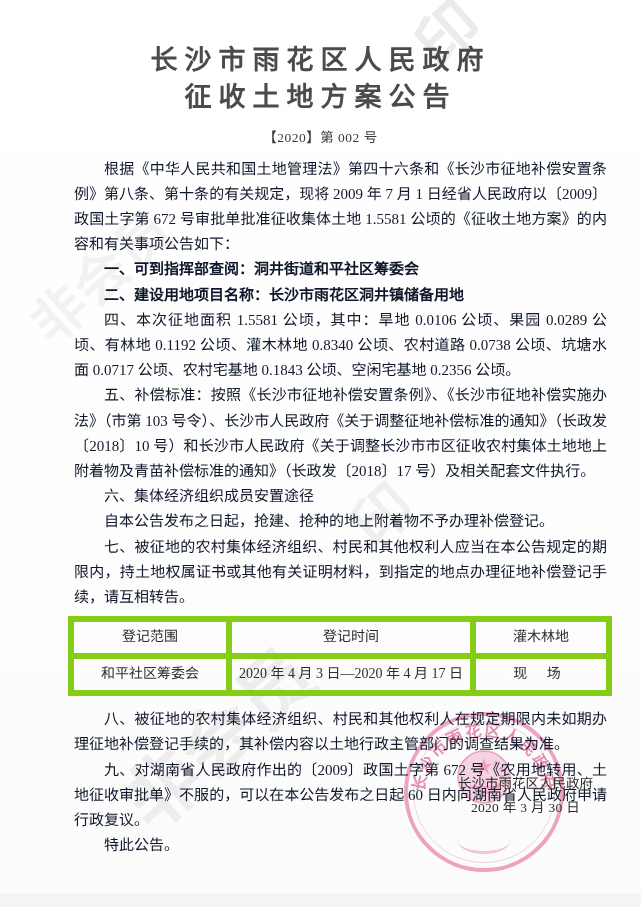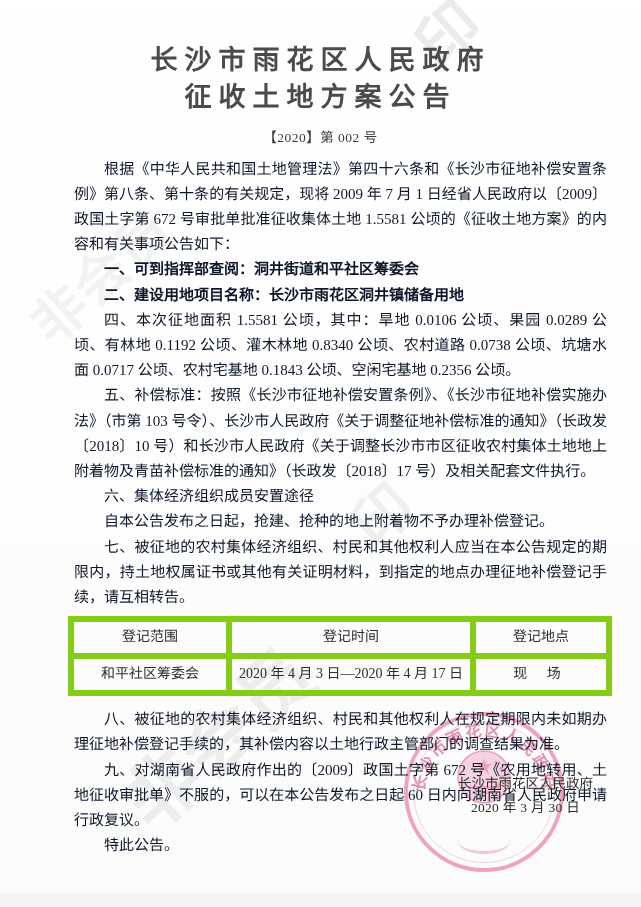--- a/index.html
+++ b/index.html
@@ -263,21 +263,21 @@
       <p class="para">六、集体经济组织成员安置途径</p>
       <p class="para">自本公告发布之日起，抢建、抢种的地上附着物不予办理补偿登记。</p>
       <p class="para">七、被征地的农村集体经济组织、村民和其他权利人应当在本公告规定的期限内，持土地权属证书或其他有关证明材料，到指定的地点办理征地补偿登记手续，请互相转告。</p>
     </div>
 
     <table class="reg-table">
       <tbody>
         <tr>
           <td class="col-a">登记范围</td>
           <td class="col-b">登记时间</td>
-          <td class="col-c">登记地点</td>
+          <td class="col-c">灌木林地</td>
         </tr>
         <tr>
           <td class="col-a">和平社区筹委会</td>
           <td class="col-b">2020 年 4 月 3 日—2020 年 4 月 17 日</td>
           <td class="col-c spaced">现  场</td>
         </tr>
       </tbody>
     </table>
 
     <div class="body-text">

